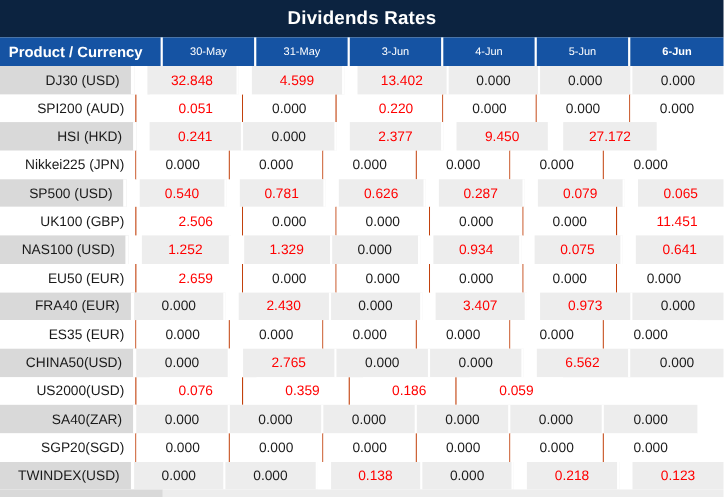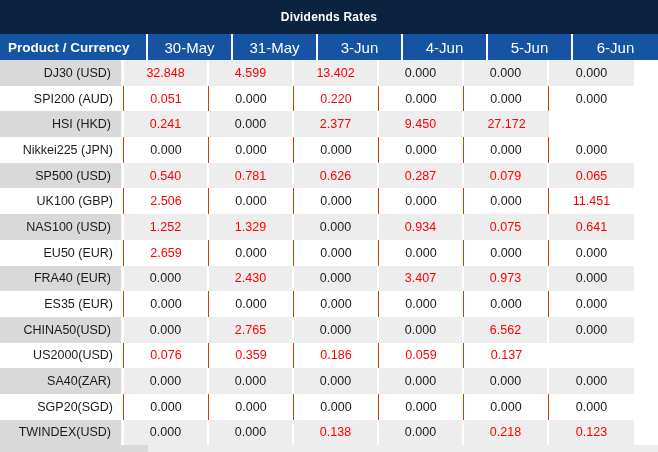--- a/index.html
+++ b/index.html
@@ -9,54 +9,54 @@
     display: flex; flex-direction: column;
     overflow: hidden;
     font-family: "Liberation Sans", sans-serif;
     background: #ffffff;
   }
   .title-bar {
     flex: 0 0 34px;
     background: var(--title-bar-bg, #0C2340);
     color: var(--header-text, #ffffff);
     display: flex; align-items: center; justify-content: center;
-    font-size: 12px; font-weight: 700; letter-spacing: 0.2px;
+    font-size: 17px; font-weight: 700; letter-spacing: 0.2px;
   }
   .header-row {
     flex: 0 0 26px;
     background: var(--header-bg, #1553A3);
     color: var(--header-text, #ffffff);
     display: flex;
     justify-content: center;
   }
   .hcell { display: flex; align-items: center; border-right: 2px solid #ffffff; }
-  .hcell:last-child { border-right: none; }
+  .hcell:last-child { border-right: none; font-weight: bold; }
   .hcell.product {
     width: 148px; padding-left: 8px;
     font-weight: 700; font-size: 13.5px;
   }
-  .hcell.date { width: 85px; justify-content: center; font-size: 15px; }
+  .hcell.date { width: 85px; justify-content: center; font-size: 10px; }
 
   .table-body { display: flex; flex-direction: column; }
   .row { display: flex; height: 25.7px; flex: 0 0 25.7px; }
   .cell {
     display: flex; align-items: center;
     font-size: 12.5px; color: var(--value-default, #1A1A1A);
   }
   .cell.product { width: 124px; justify-content: flex-end; padding-right: 10px; }
   .cell.value { width: 85px; justify-content: center; }
 
   .row.gray .cell.product { background: var(--row-alt-product-bg, #D9D9D9); border-right: 3px solid #ffffff; }
   .row.gray .cell.value { background: var(--row-alt-value-bg, #EDEDED); border-right: 2px solid #ffffff; }
   .row.gray .cell.value:last-child { border-right: none; }
 
   .row.white .cell { background: #ffffff; border-right: 1px solid #c2410c; }
   .row.white .cell:last-child { border-right: none; }
 
-  .cell.hot { color: var(--value-highlight, #FF0000); }
+  .cell.hot { color: var(--value-highlight, #FF0000); margin-left: 12px; }
 
   .footer-strip { flex: 1 1 auto; display: flex; }
   .footer-strip .fleft { width: 148px; background: var(--row-alt-product-bg, #D9D9D9); }
   .footer-strip .fright { flex: 1; background: var(--row-alt-value-bg, #EDEDED); }
 </style>
 </head>
 <body>
 
 <div class="app">
 
@@ -172,21 +172,20 @@
         <div class="cell value">0.000</div>
         <div class="cell value hot">6.562</div>
         <div class="cell value">0.000</div>
       </div>
       <div class="row white">
         <div class="cell product">US2000(USD)</div>
         <div class="cell value hot">0.076</div>
         <div class="cell value hot">0.359</div>
         <div class="cell value hot">0.186</div>
         <div class="cell value hot">0.059</div>
-        <div class="cell value hot">0.137</div>
       </div>
       <div class="row gray">
         <div class="cell product">SA40(ZAR)</div>
         <div class="cell value">0.000</div>
         <div class="cell value">0.000</div>
         <div class="cell value">0.000</div>
         <div class="cell value">0.000</div>
         <div class="cell value">0.000</div>
         <div class="cell value">0.000</div>
       </div>

